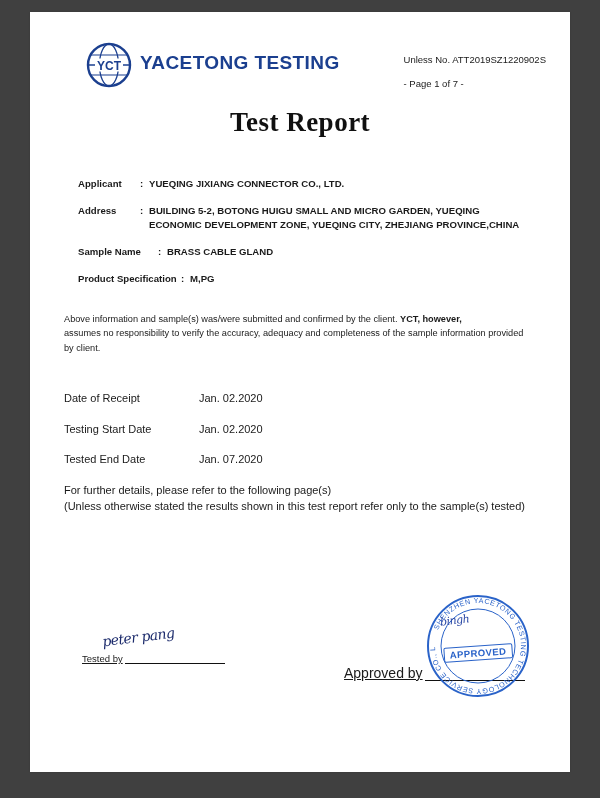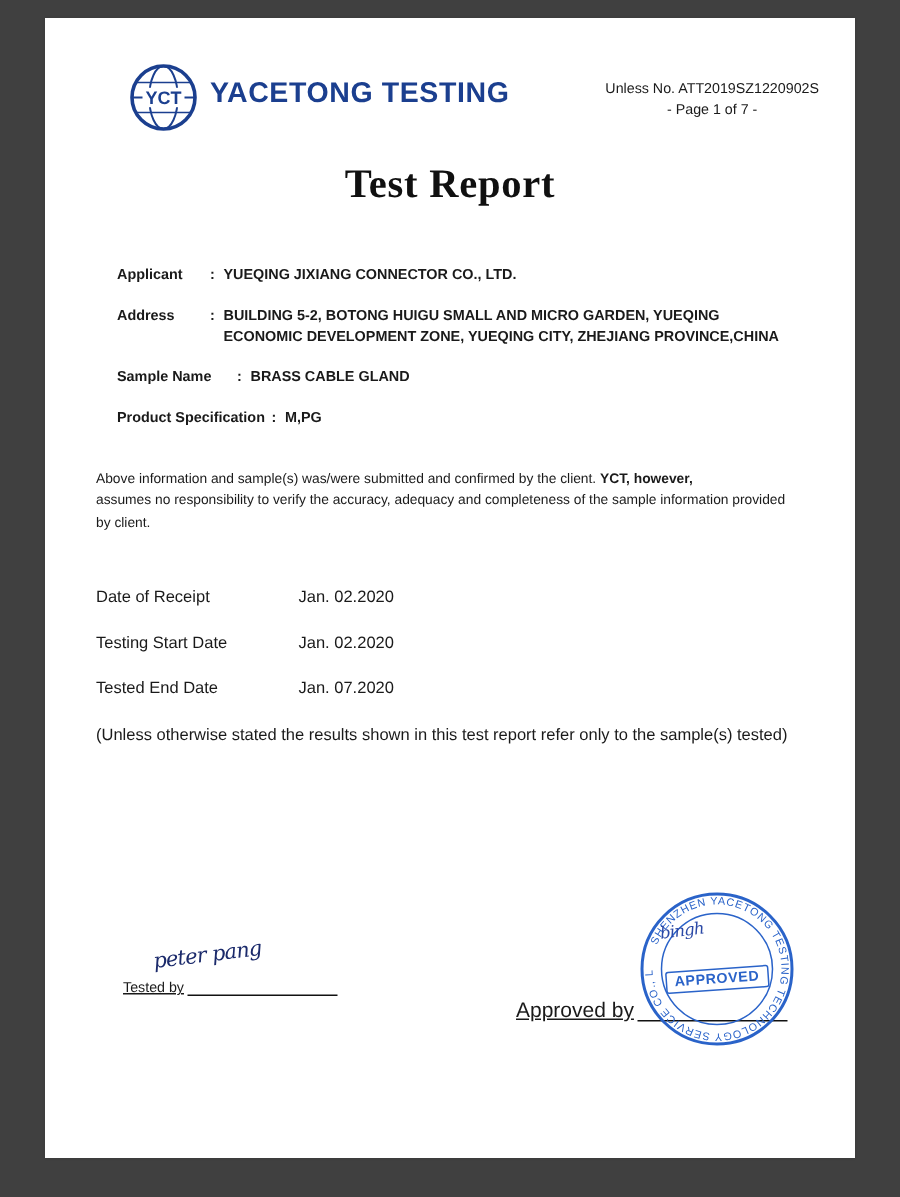--- a/index.html
+++ b/index.html
@@ -59,22 +59,22 @@
     position: absolute;
     right: 0;
     top: 12px;
     text-align: left;
     font-size: 9.5px;
     color: #1a1a1a;
     white-space: nowrap;
   }
   .report-no .line2 {
     display: block;
-    text-align: center;
-    margin-top: 3px;
+    text-align: left;
+    margin-top: 13px;
   }
 
   .title {
     position: absolute;
     left: 0;
     right: 0;
     top: 95px;
     text-align: center;
     font-family: "Liberation Serif", serif;
     font-size: 27px;
@@ -271,20 +271,21 @@
       <div class="date-row">
         <span class="date-key">Testing Start Date</span>
         <span class="date-val">Jan. 02.2020</span>
       </div>
       <div class="date-row">
         <span class="date-key">Tested End Date</span>
         <span class="date-val">Jan. 07.2020</span>
       </div>
       <div class="date-row">
         <span class="date-val">
+          <span>For further details, please refer to the following page(s)</span>
           <span class="sub">(Unless otherwise stated the results shown in this test report refer only to the sample(s) tested)</span>
         </span>
       </div>
     </div>
 
     <div class="scribble left">peter pang</div>
     <div class="sign-left">
       <span class="sign-label">Tested by</span><span class="sign-line"></span>
     </div>
 

